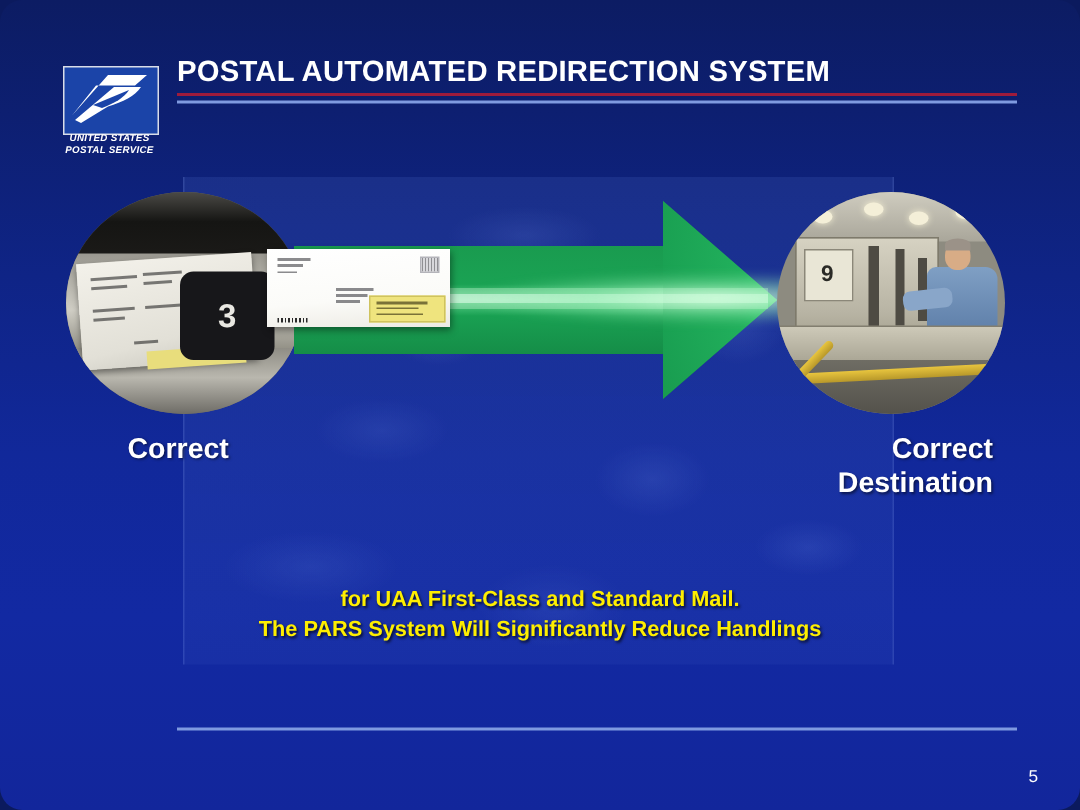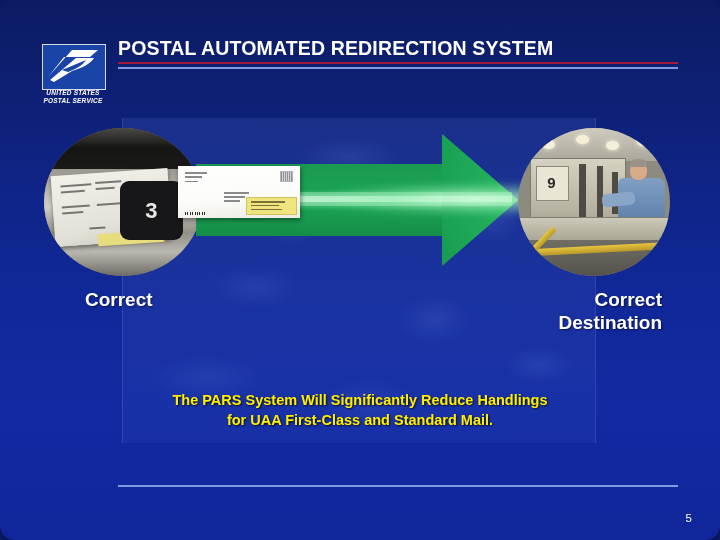--- a/index.html
+++ b/index.html
@@ -453,20 +453,20 @@
     </div>
   </div>
 
   <div class="caption caption-origin">Correct</div>
   <div class="caption caption-dest">
     <div>Correct</div>
     <div>Destination</div>
   </div>
 
   <div class="callout">
+    <div>for UAA First-Class and Standard Mail.</div>
     <div>The PARS System Will Significantly Reduce Handlings</div>
-    <div>for UAA First-Class and Standard Mail.</div>
   </div>
 
   <div class="footer-rule"></div>
   <div class="page-number">5</div>
 
 </div>
 
 </body></html>

